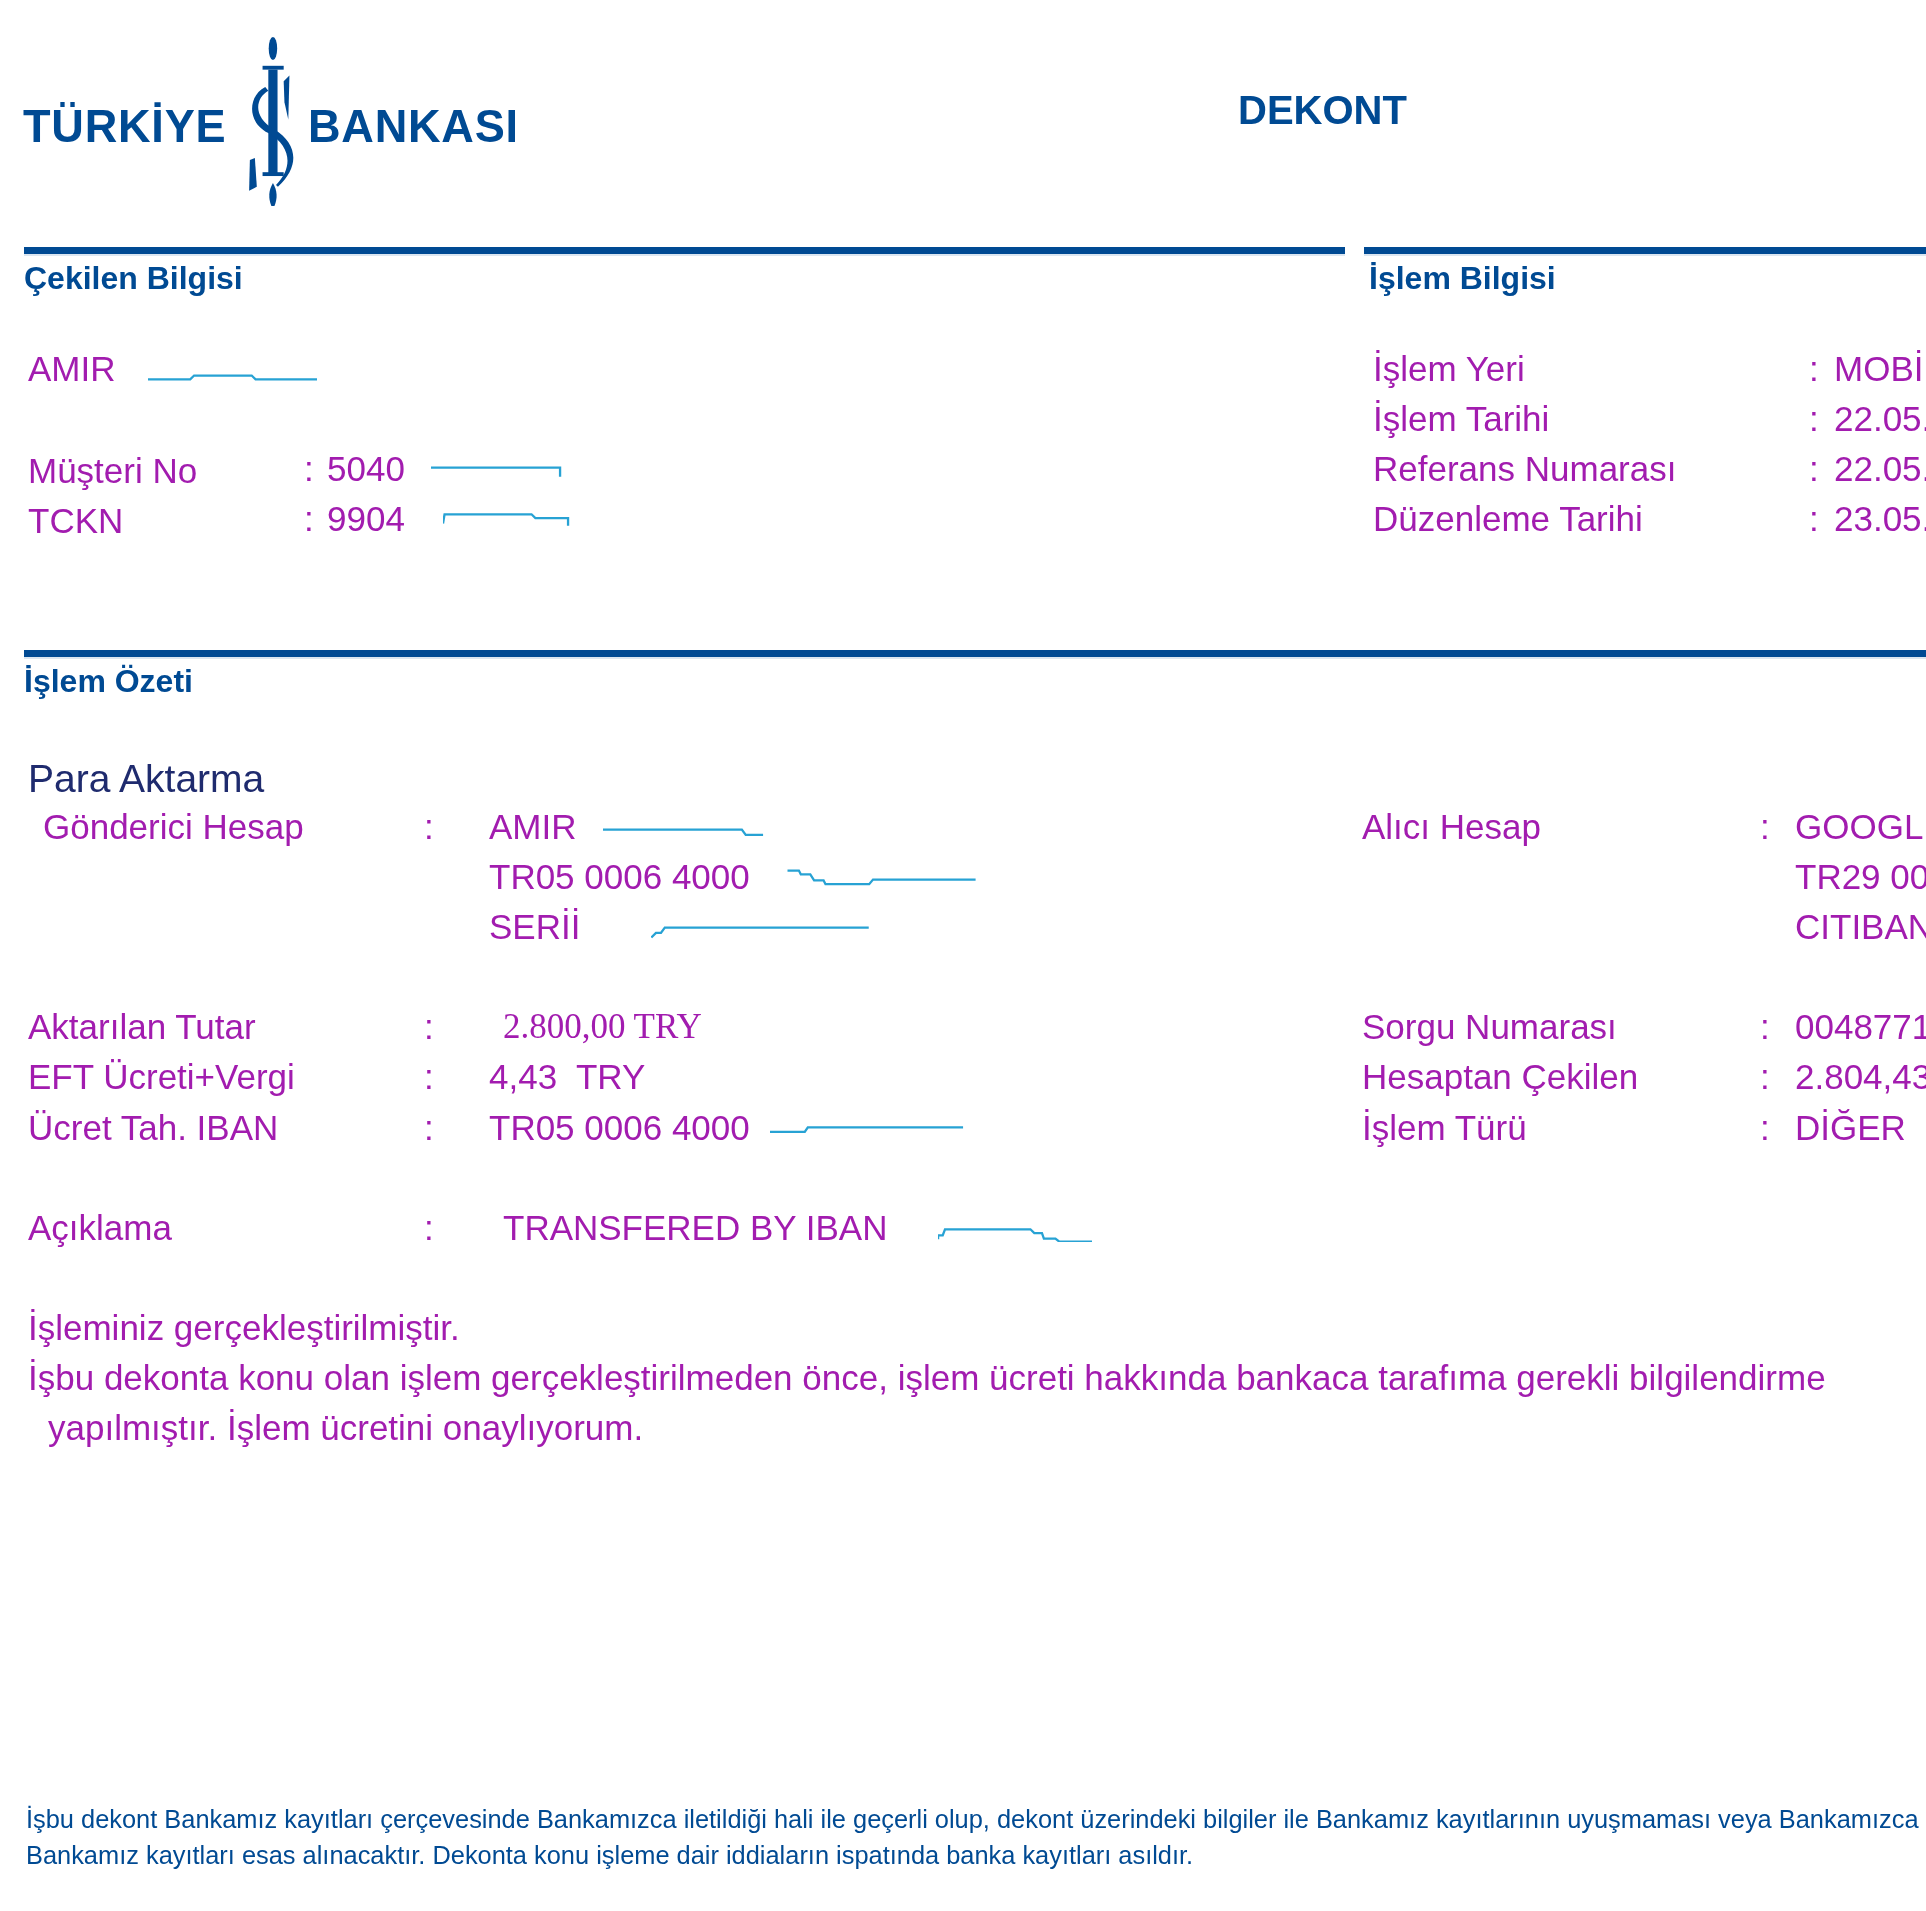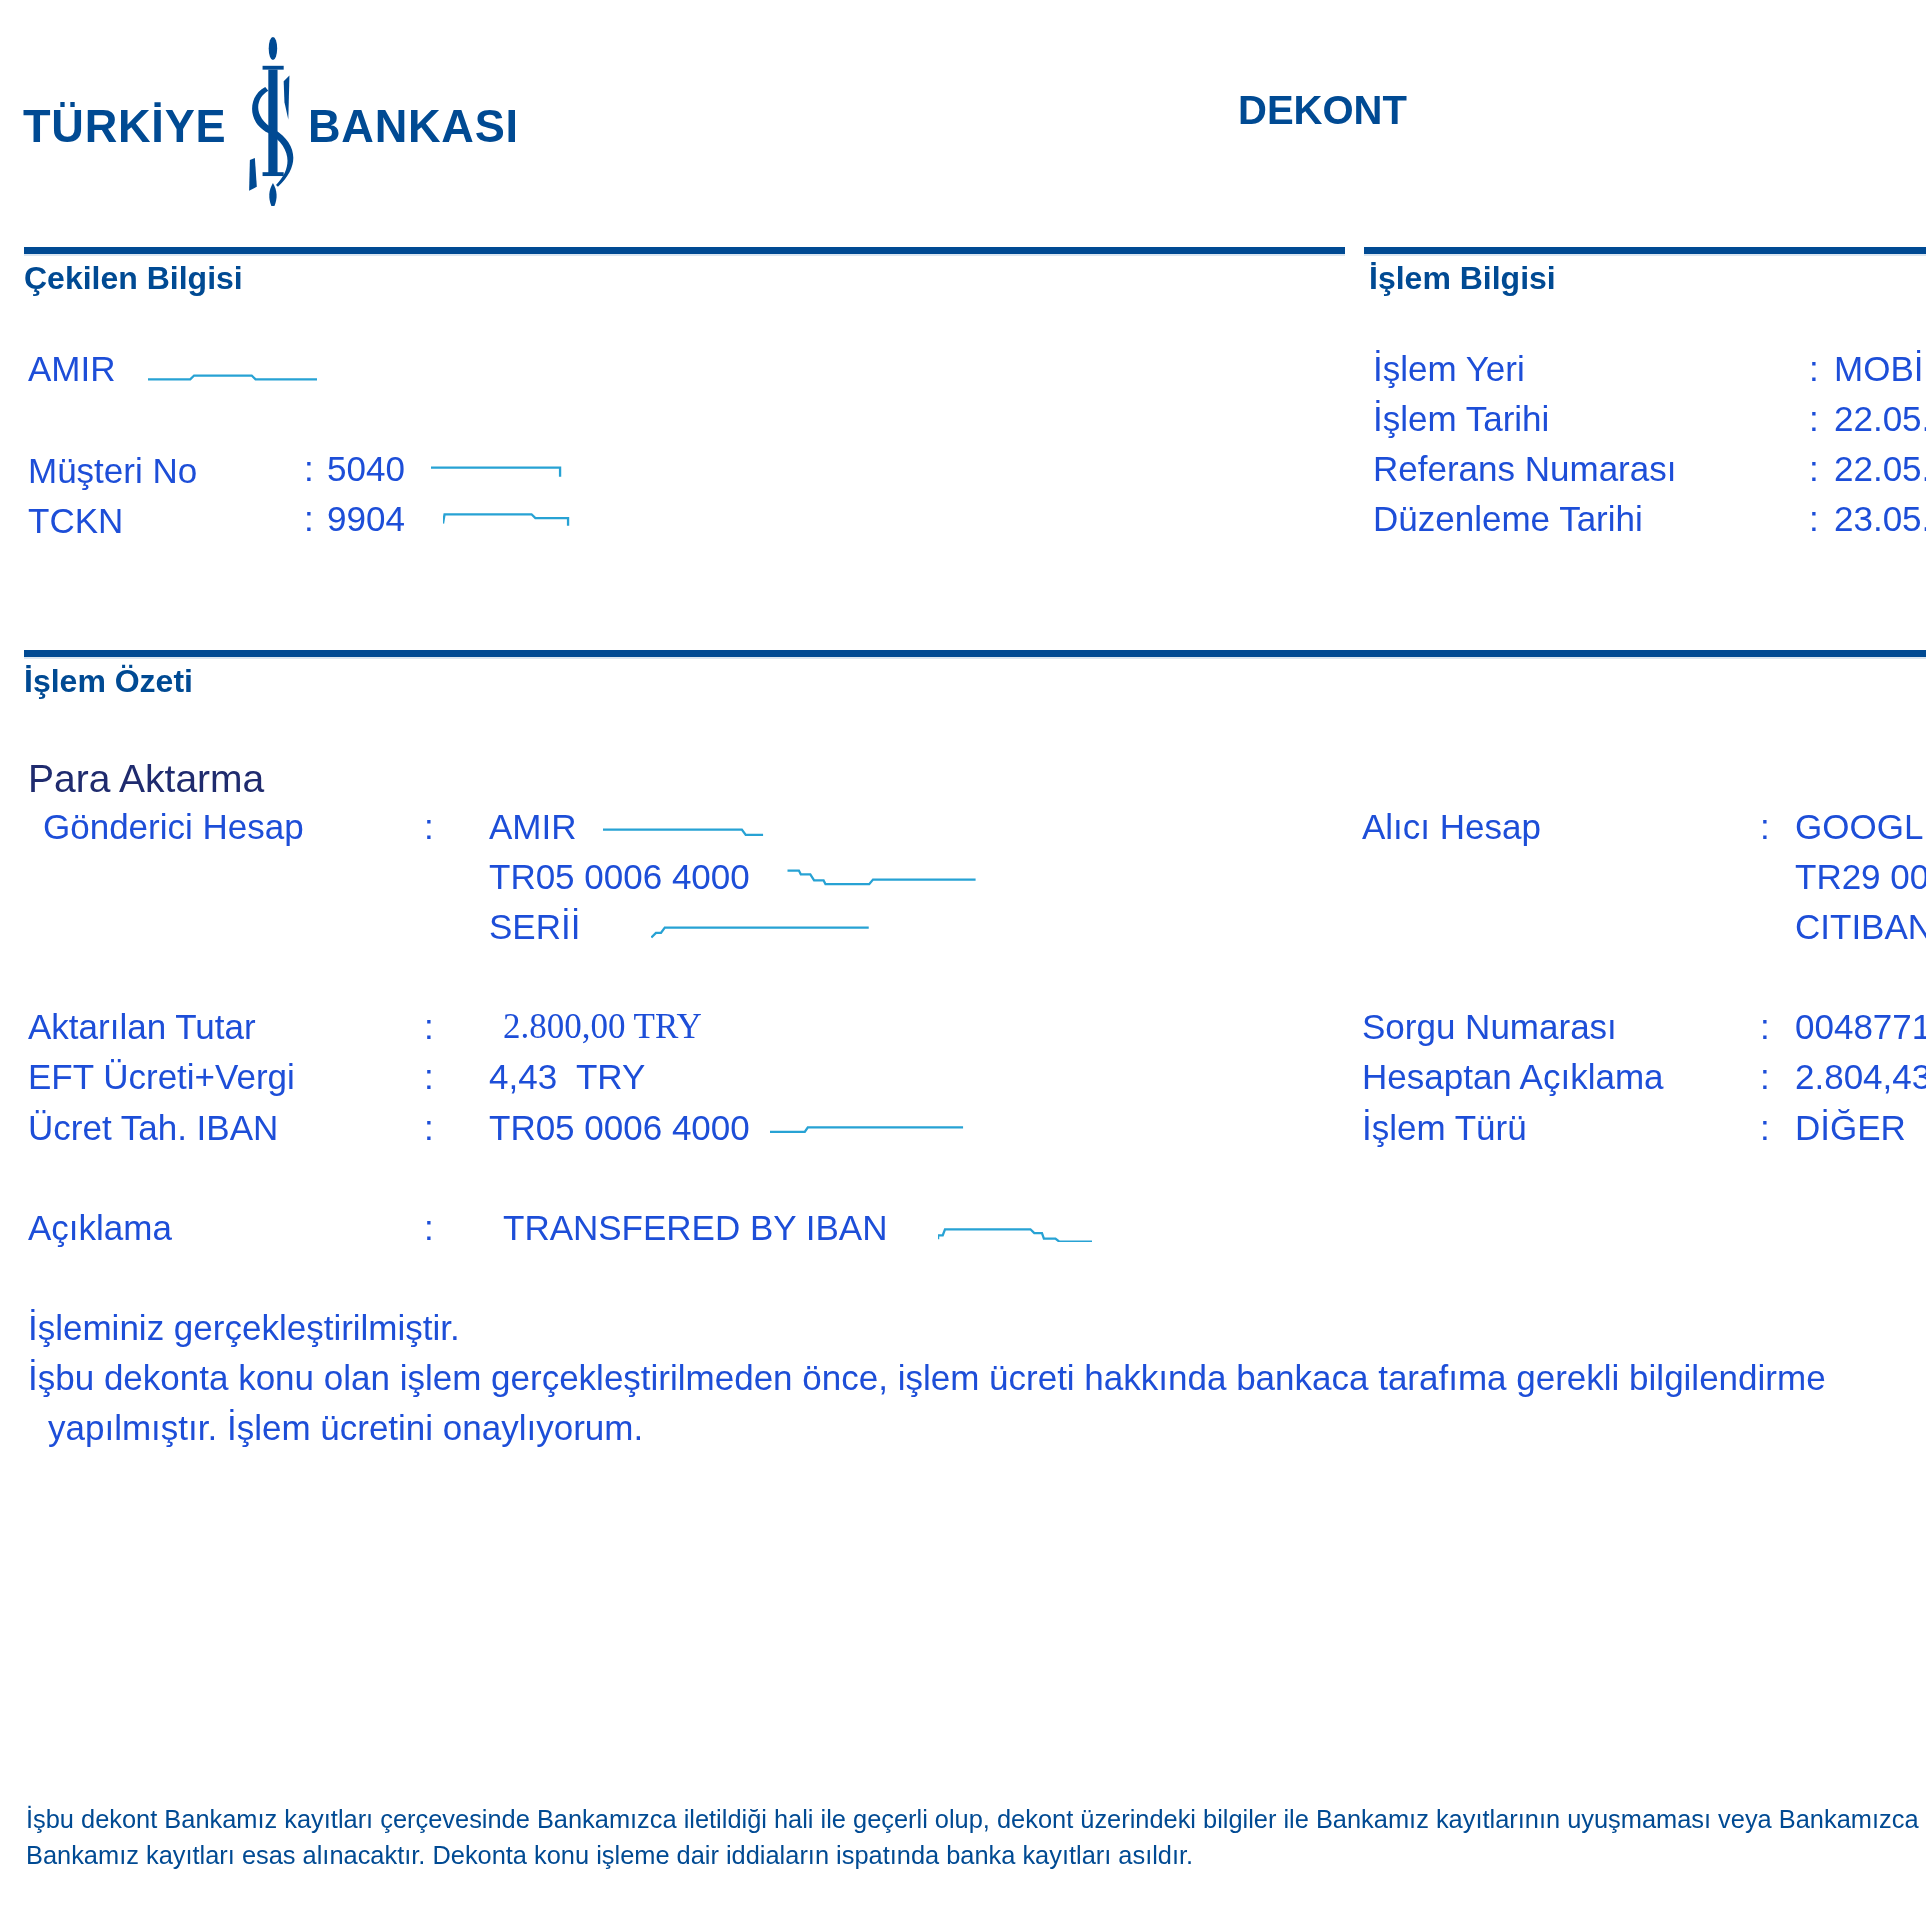--- a/index.html
+++ b/index.html
@@ -14,21 +14,21 @@
   
   .logo { position:absolute; left:23px; top:37px; width:516px; height:169px; }
   .logo-text { position:absolute; top:62px; font-weight:bold; font-size:46px; color:#004a93;
                letter-spacing:0.8px; transform:scaleX(0.98); transform-origin:left; }
 
   .title { left:1238px; top:88px; font-size:40px; font-weight:bold; color:#004a93; }
 
   .rule { position:absolute; height:7px; background:#004a93; border-bottom:2.3px solid #dbe6f1; }
   .sec-title { font-size:32px; font-weight:bold; color:#004a93; }
 
-  .t { font-size:35px; color:#1d4ed8; }
+  .t { font-size:35px; color:#a21caf; }
   .para-title { font-size:39px; color:#1f2b6e; }
 
   .redact { position:absolute; height:5.4px; }
   .redact svg { display:block; }
 
   .footer { font-size:25.4px; color:#004a93; }
 </style>
 </head>
 <body>
 
@@ -142,21 +142,21 @@
 <div class="redact" style="left:770px; top:1125px;">
   <svg width="195" height="11.6" viewBox="0 0 505 30">
       <polyline points="0,18 90,18 98,6 500,6" fill="none" stroke="#27a2d4" stroke-width="6"></polyline>
     </svg>
 </div>
 
 <div class="abs t" style="left:1362px; top:1007px;">Sorgu Numarası</div>
 <div class="abs t" style="left:1760px; top:1007px;">:</div>
 <div class="abs t" style="left:1795px; top:1007px;">0048771</div>
 
-<div class="abs t" style="left:1362px; top:1057px;">Hesaptan Açıklama</div>
+<div class="abs t" style="left:1362px; top:1057px;">Hesaptan Çekilen</div>
 <div class="abs t" style="left:1760px; top:1057px;">:</div>
 <div class="abs t" style="left:1795px; top:1057px;">2.804,43 TRY</div>
 
 <div class="abs t" style="left:1362px; top:1108px;">İşlem Türü</div>
 <div class="abs t" style="left:1760px; top:1108px;">:</div>
 <div class="abs t" style="left:1795px; top:1108px;">DİĞER</div>
 
 <div class="abs t" style="left:28px; top:1208px;">Açıklama</div>
 <div class="abs t" style="left:424px; top:1208px;">:</div>
 <div class="abs t" style="left:503px; top:1208px;">TRANSFERED BY IBAN</div>

